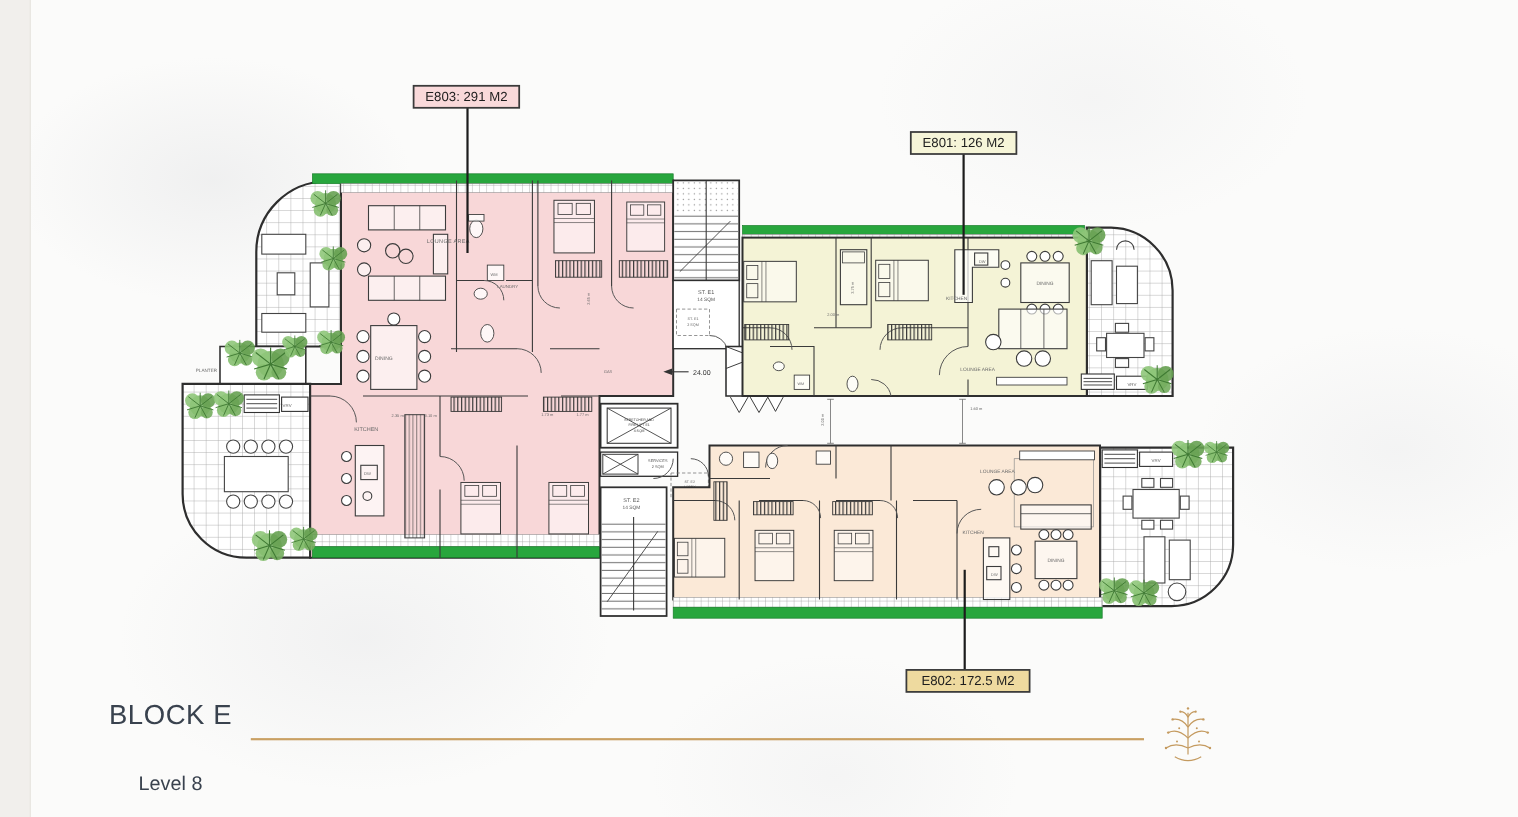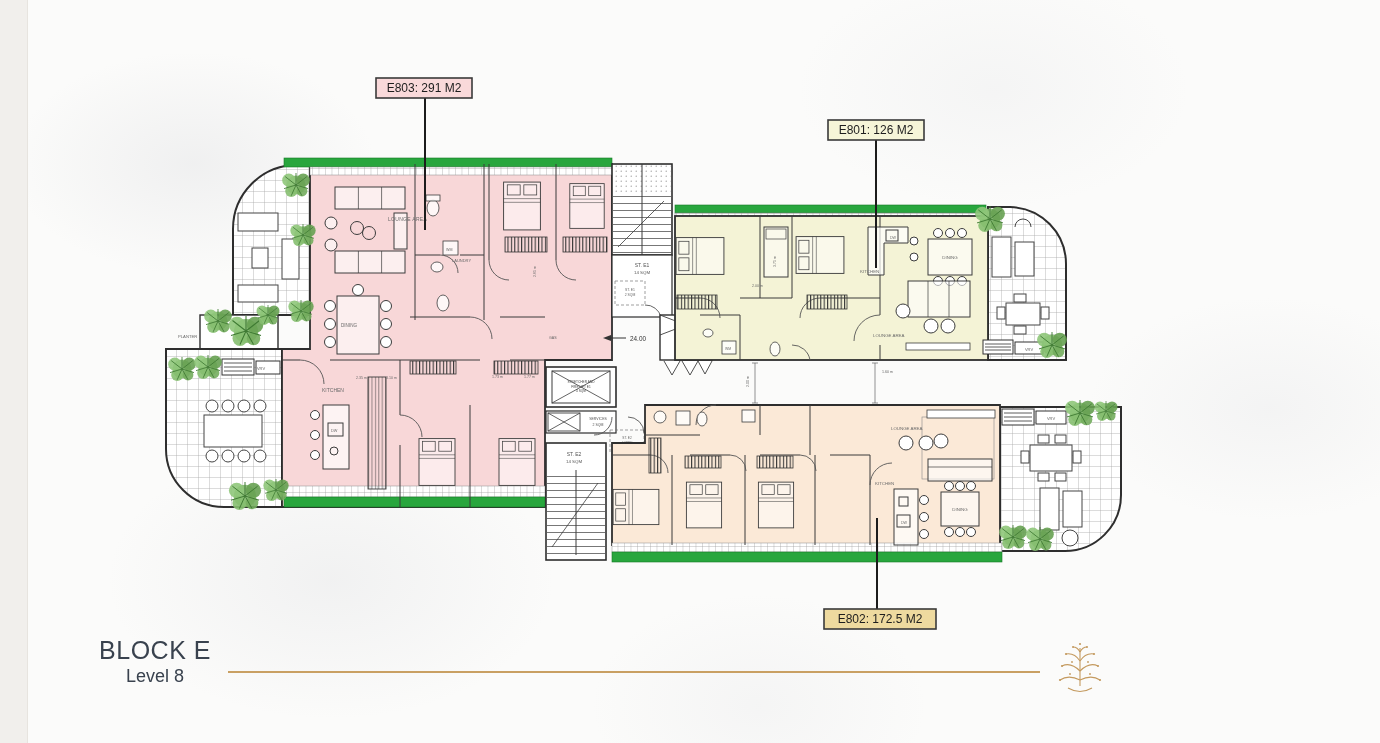--- a/index.html
+++ b/index.html
@@ -13,21 +13,21 @@
       radial-gradient(260px 160px at 92% 55%, rgba(188,190,198,.12), transparent 70%),
       radial-gradient(240px 160px at 55% 95%, rgba(188,190,198,.10), transparent 70%),
       #fbfbfa;
   }
   .edge-strip{position:absolute;left:0;top:0;width:27px;height:743px;background:#f1efec;border-right:1px solid #e7e4df;}
   .plan-wrap{position:absolute;left:0;top:15px;width:1380px;height:738px;}
   svg{display:block;}
   svg text{font-family:"Liberation Sans", sans-serif;}
   .titleblock{position:absolute;left:94px;top:636px;width:122px;text-align:center;color:#39424e;}
   .block-title{font-size:25px;font-weight:400;letter-spacing:.5px;line-height:28px;}
-  .level{font-size:18px;font-weight:400;line-height:24px;}
+  .level{font-size:18px;font-weight:400;line-height:24px;margin-top:36px;}
   .gold-line{position:absolute;left:228px;top:671px;width:812px;height:2px;background:#c9a063;}
   .logo{position:absolute;left:1051px;top:640px;}
 </style>
 </head>
 <body>
 
 <div class="edge-strip"></div>
 
 <div class="plan-wrap">
 <svg width="1380" height="743" viewBox="0 0 1380 743">

